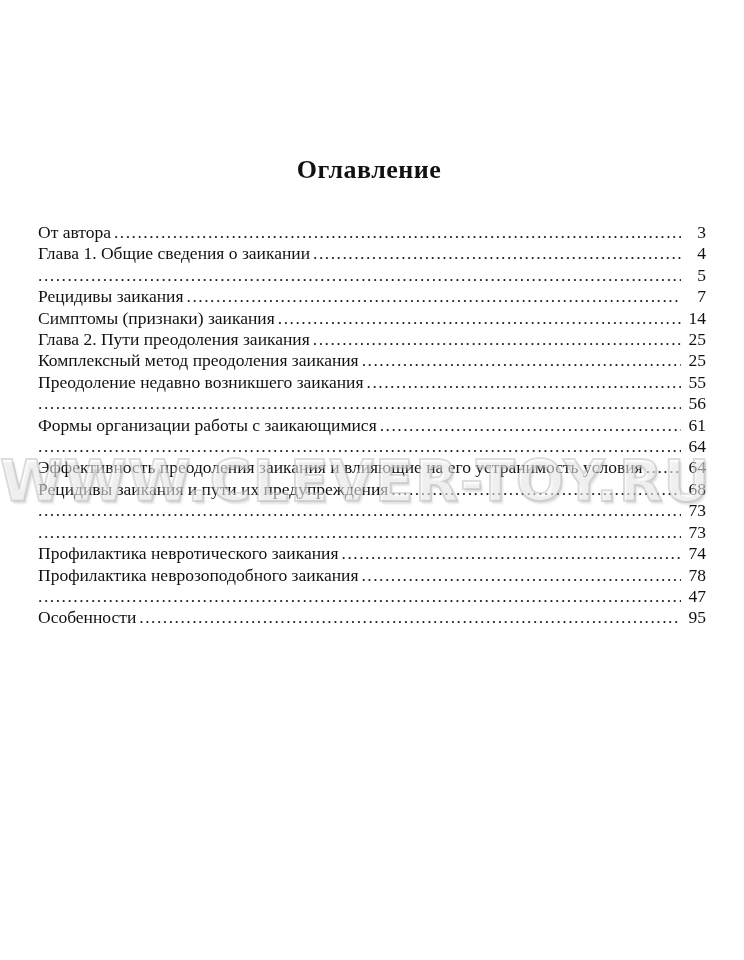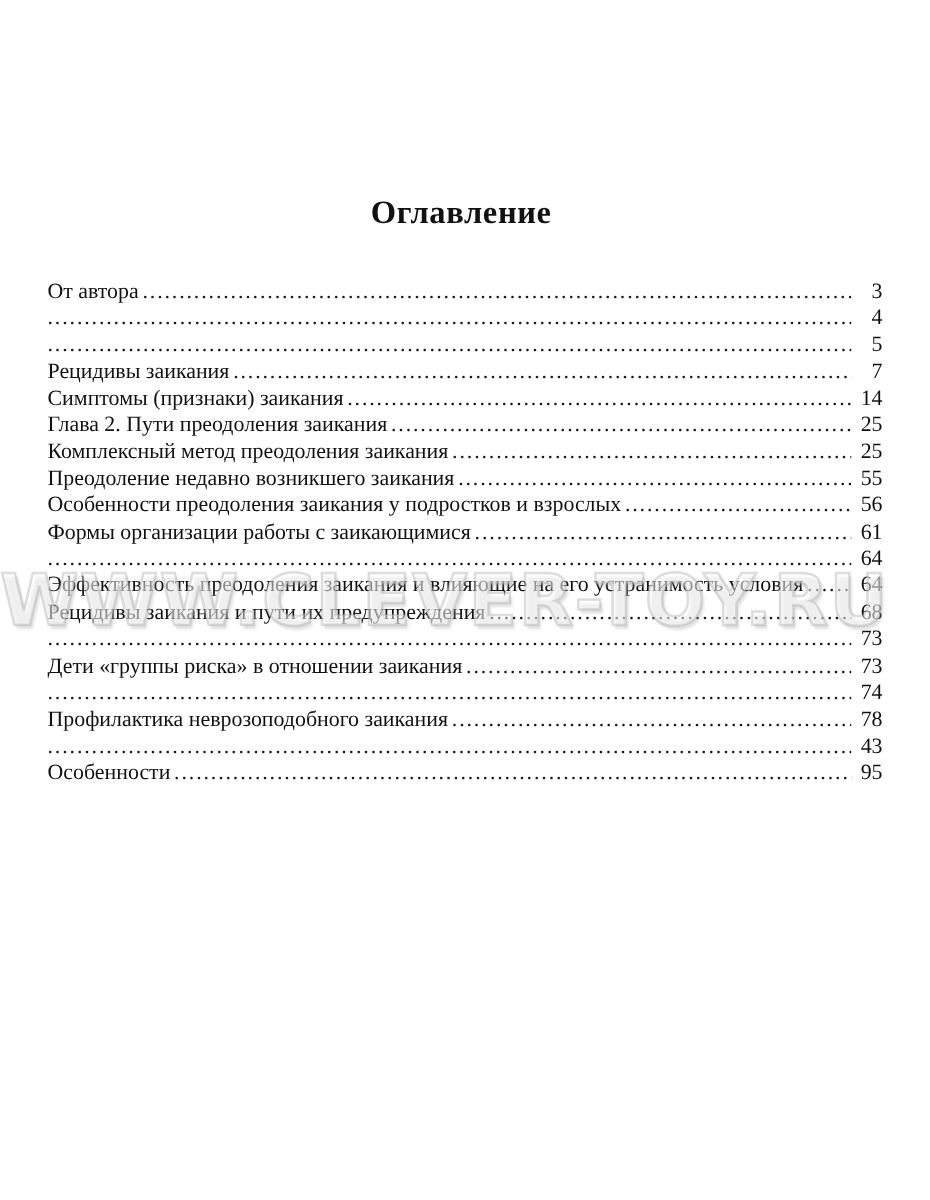--- a/index.html
+++ b/index.html
@@ -76,20 +76,21 @@
 
 <div class="page">
   <h1 class="title">Оглавление</h1>
   <div class="toc">
       <div class="toc-row">
         <span class="toc-label">От автора</span>
         <span class="toc-leader">............................................................................................................................................................................................................................</span>
         <span class="toc-page">3</span>
       </div>
       <div class="toc-row">
+        <span class="toc-label">Глава 1. Общие сведения о заикании</span>
         <span class="toc-leader">............................................................................................................................................................................................................................</span>
         <span class="toc-page">4</span>
       </div>
       <div class="toc-row">
         <span class="toc-leader">............................................................................................................................................................................................................................</span>
         <span class="toc-page">5</span>
       </div>
       <div class="toc-row">
         <span class="toc-label">Рецидивы заикания</span>
         <span class="toc-leader">............................................................................................................................................................................................................................</span>
@@ -109,21 +110,20 @@
         <span class="toc-label">Комплексный метод преодоления заикания</span>
         <span class="toc-leader">............................................................................................................................................................................................................................</span>
         <span class="toc-page">25</span>
       </div>
       <div class="toc-row">
         <span class="toc-label">Преодоление недавно возникшего заикания</span>
         <span class="toc-leader">............................................................................................................................................................................................................................</span>
         <span class="toc-page">55</span>
       </div>
       <div class="toc-row">
-        <span class="toc-label">Особенности преодоления заикания у подростков и взрослых</span>
         <span class="toc-leader">............................................................................................................................................................................................................................</span>
         <span class="toc-page">56</span>
       </div>
       <div class="toc-row">
         <span class="toc-label">Формы организации работы с заикающимися</span>
         <span class="toc-leader">............................................................................................................................................................................................................................</span>
         <span class="toc-page">61</span>
       </div>
       <div class="toc-row">
         <span class="toc-leader">............................................................................................................................................................................................................................</span>
@@ -137,36 +137,36 @@
       <div class="toc-row">
         <span class="toc-label">Рецидивы заикания и пути их предупреждения</span>
         <span class="toc-leader">............................................................................................................................................................................................................................</span>
         <span class="toc-page">68</span>
       </div>
       <div class="toc-row">
         <span class="toc-leader">............................................................................................................................................................................................................................</span>
         <span class="toc-page">73</span>
       </div>
       <div class="toc-row">
-        <span class="toc-label">Дети «группы риска» в отношении заикания</span>
         <span class="toc-leader">............................................................................................................................................................................................................................</span>
         <span class="toc-page">73</span>
       </div>
       <div class="toc-row">
+        <span class="toc-label">Профилактика невротического заикания</span>
         <span class="toc-leader">............................................................................................................................................................................................................................</span>
         <span class="toc-page">74</span>
       </div>
       <div class="toc-row">
         <span class="toc-label">Профилактика неврозоподобного заикания</span>
         <span class="toc-leader">............................................................................................................................................................................................................................</span>
         <span class="toc-page">78</span>
       </div>
       <div class="toc-row">
         <span class="toc-leader">............................................................................................................................................................................................................................</span>
-        <span class="toc-page">43</span>
+        <span class="toc-page">47</span>
       </div>
       <div class="toc-row">
         <span class="toc-label">Особенности</span>
         <span class="toc-leader">............................................................................................................................................................................................................................</span>
         <span class="toc-page">95</span>
       </div>
     </div>
   <div class="watermark">WWW.CLEVER-TOY.RU</div>
 </div>
 

